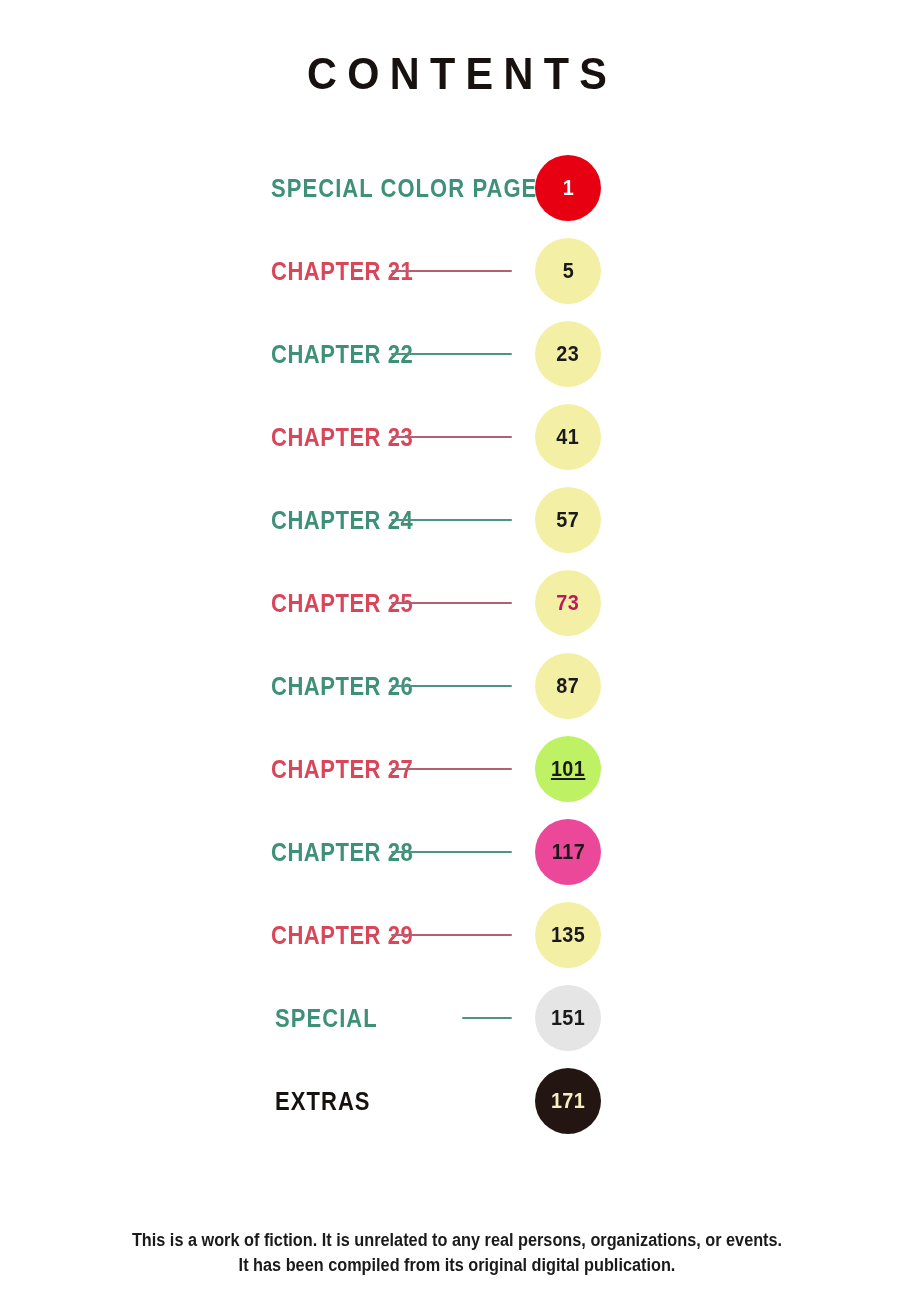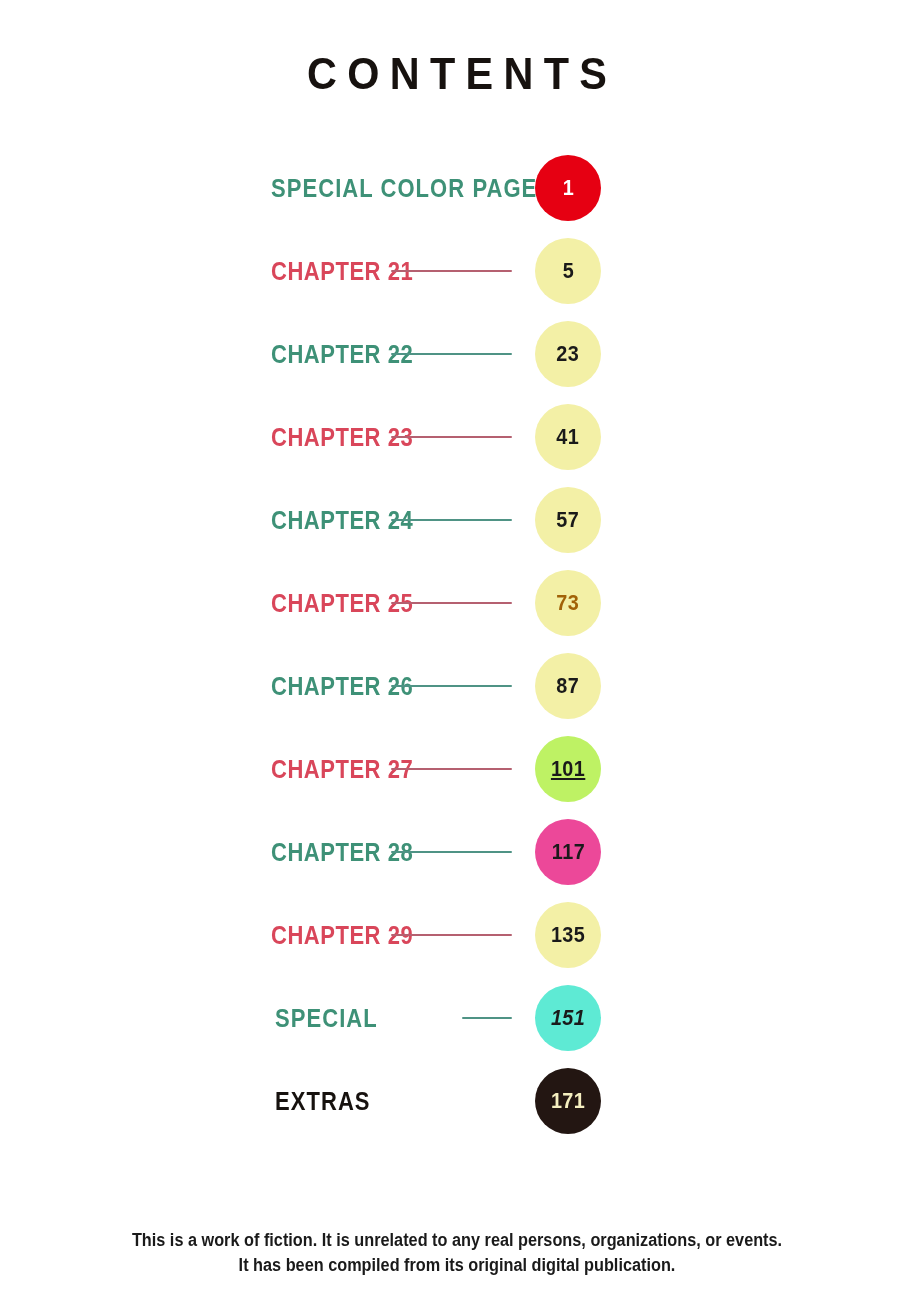--- a/index.html
+++ b/index.html
@@ -161,21 +161,21 @@
       <div class="toc-row">
         <div class="row-label" style="color: rgb(62, 145, 119);">CHAPTER 24</div>
         <div class="row-line" style="left: 391px; width: 121px; background: rgb(79, 147, 133);"></div>
         <div class="row-badge" style="background: rgb(243, 240, 166); color: rgb(26, 26, 26);">
           <span>57</span>
         </div>
       </div>
       <div class="toc-row">
         <div class="row-label" style="color: rgb(217, 70, 90);">CHAPTER 25</div>
         <div class="row-line" style="left: 391px; width: 121px; background: rgb(181, 96, 112);"></div>
-        <div class="row-badge" style="background: rgb(243, 240, 166); color: #a16207;">
+        <div class="row-badge" style="background: rgb(243, 240, 166); color: #be185d;">
           <span>73</span>
         </div>
       </div>
       <div class="toc-row">
         <div class="row-label" style="color: rgb(62, 145, 119);">CHAPTER 26</div>
         <div class="row-line" style="left: 391px; width: 121px; background: rgb(79, 147, 133);"></div>
         <div class="row-badge" style="background: rgb(243, 240, 166); color: rgb(26, 26, 26); text-align: center;">
           <span>87</span>
         </div>
       </div>
@@ -196,21 +196,21 @@
       <div class="toc-row">
         <div class="row-label" style="color: rgb(217, 70, 90);">CHAPTER 29</div>
         <div class="row-line" style="left: 391px; width: 121px; background: rgb(181, 96, 112);"></div>
         <div class="row-badge" style="background: rgb(243, 240, 166); color: rgb(26, 26, 26); text-align: right;">
           <span>135</span>
         </div>
       </div>
       <div class="toc-row">
         <div class="row-label wide indented" style="color: rgb(62, 145, 119);">SPECIAL</div>
         <div class="row-line" style="left: 462px; width: 50px; background: rgb(79, 147, 133);"></div>
-        <div class="row-badge" style="background: #5eead4; color: rgb(26, 26, 26); font-style: italic;">
+        <div class="row-badge" style="background: #e5e5e5; color: rgb(26, 26, 26);">
           <span>151</span>
         </div>
       </div>
       <div class="toc-row">
         <div class="row-label wide indented" style="color: rgb(23, 18, 15);">EXTRAS</div>
         <div class="row-badge" style="background: rgb(35, 22, 18); color: rgb(245, 239, 192);">
           <span>171</span>
         </div>
       </div>
     </div>

